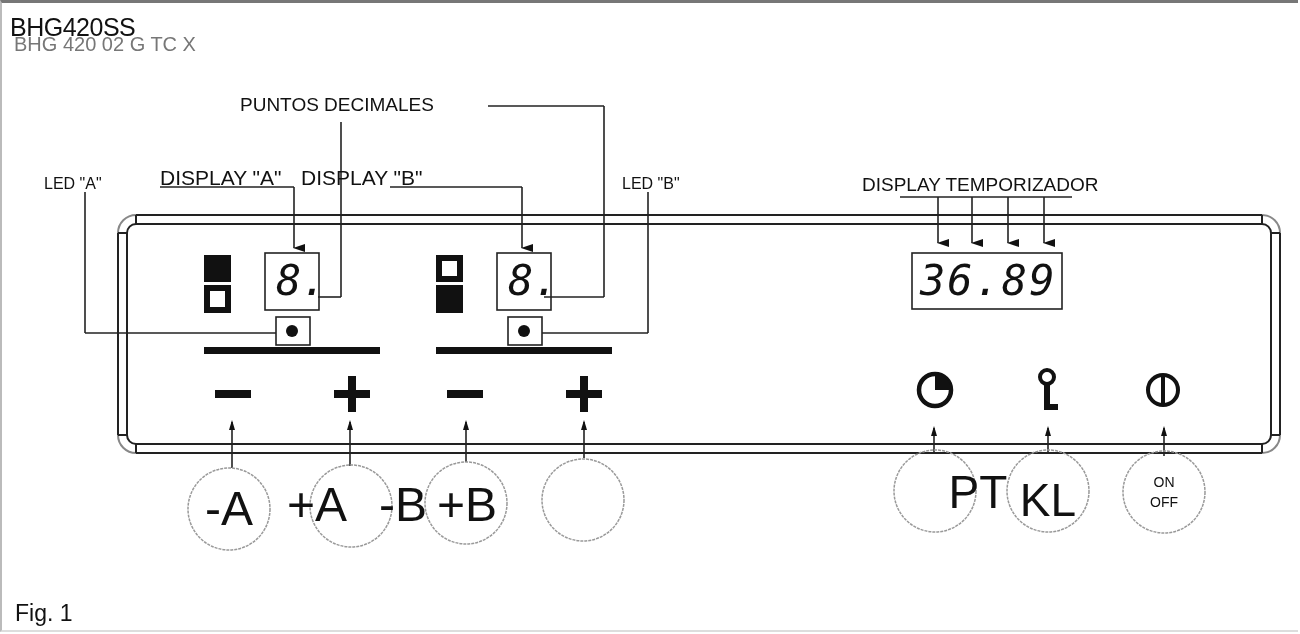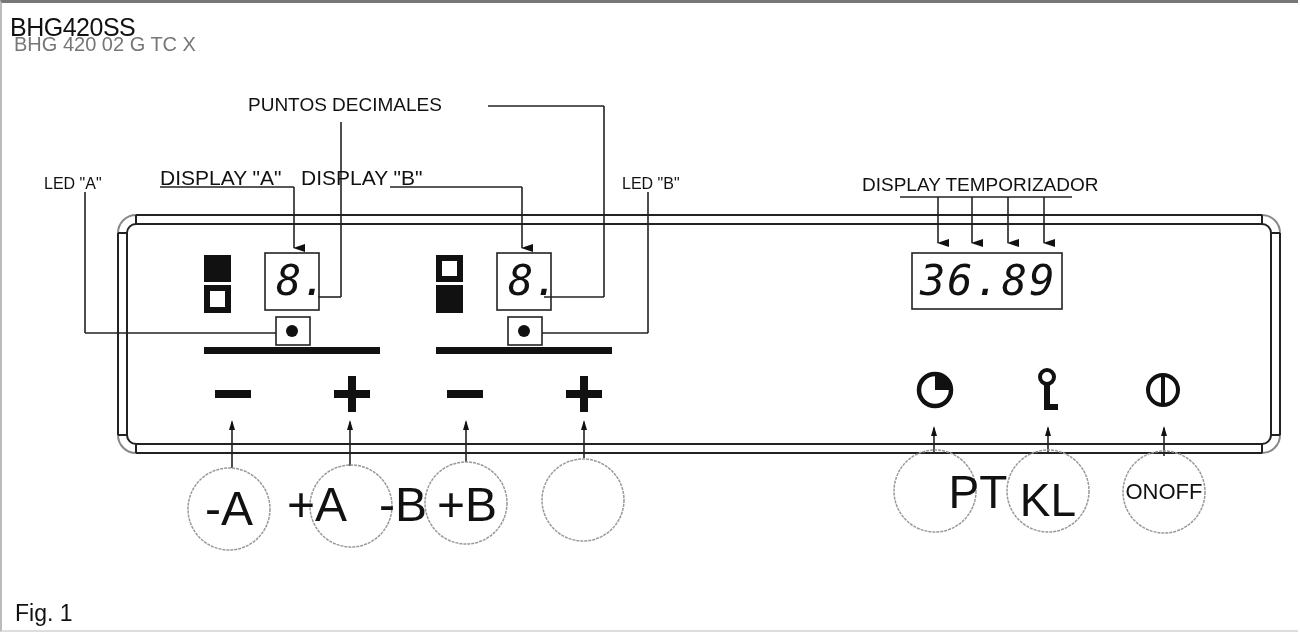--- a/index.html
+++ b/index.html
@@ -164,36 +164,36 @@
     <circle cx="229" cy="509" r="41"></circle>
     <circle cx="351" cy="506" r="41"></circle>
     <circle cx="466" cy="503" r="41"></circle>
     <circle cx="583" cy="500" r="41"></circle>
     <circle cx="935" cy="491" r="41"></circle>
     <circle cx="1048" cy="491" r="41"></circle>
     <circle cx="1164" cy="492" r="41"></circle>
   </g>
 </svg>
 
-<div class="t" style="left:248px; top:95px; font-size:19px;">PUNTOS DECIMALES</div>
+<div class="t" style="left:240px; top:95px; font-size:19px;">PUNTOS DECIMALES</div>
 <div class="t" style="left:44px; top:176px; font-size:16px;">LED "A"</div>
 <div class="t" style="left:160px; top:167px; font-size:21px;">DISPLAY "A"</div>
 <div class="t" style="left:301px; top:167px; font-size:21px;">DISPLAY "B"</div>
 <div class="t" style="left:622px; top:176px; font-size:16px;">LED "B"</div>
 <div class="t" style="left:849px; top:175px; font-size:19px;margin-left:13px;">DISPLAY TEMPORIZADOR</div>
 
 <div class="t" style="left:276px; top:260px; font-size:42px; font-style:italic; font-family:'DejaVu Sans Mono', monospace;">8.</div>
 <div class="t" style="left:508px; top:260px; font-size:42px; font-style:italic; font-family:'DejaVu Sans Mono', monospace;">8.</div>
 <div class="t" style="left:920px; top:260px; font-size:42px; font-style:italic; letter-spacing:2px; font-family:'DejaVu Sans Mono', monospace;">36.89</div>
 
 <div class="btn-label" style="left:184px; top:478px; width:90px; height:60px; font-size:48px;">-A</div>
 <div class="btn-label" style="left:272px; top:474px; width:90px; height:60px; font-size:48px;">+A</div>
 <div class="btn-label" style="left:358px; top:474px; width:90px; height:60px; font-size:48px;">-B</div>
 <div class="btn-label" style="left:422px; top:474px; width:90px; height:60px; font-size:48px;">+B</div>
 <div class="btn-label" style="left:543px; top:460px; width:80px; height:80px;"></div>
 <div class="btn-label" style="left:933px; top:462px; width:90px; height:60px; font-size:46px;">PT</div>
 <div class="btn-label" style="left:1003px; top:470px; width:90px; height:60px; font-size:46px;">KL</div>
-<div class="btn-label" style="left:1124px; top:468px; width:80px; height:48px; flex-direction:row; font-size:22px; line-height:20px;">
+<div class="btn-label" style="left:1124px; top:468px; width:80px; height:48px; flex-direction:column; font-size:14px; line-height:20px;">
   <span>ON</span>
   <span>OFF</span>
 </div>
 
 <div class="t" style="left:15px; top:602px; font-size:23px;">Fig. 1</div>
 
 </body></html>

